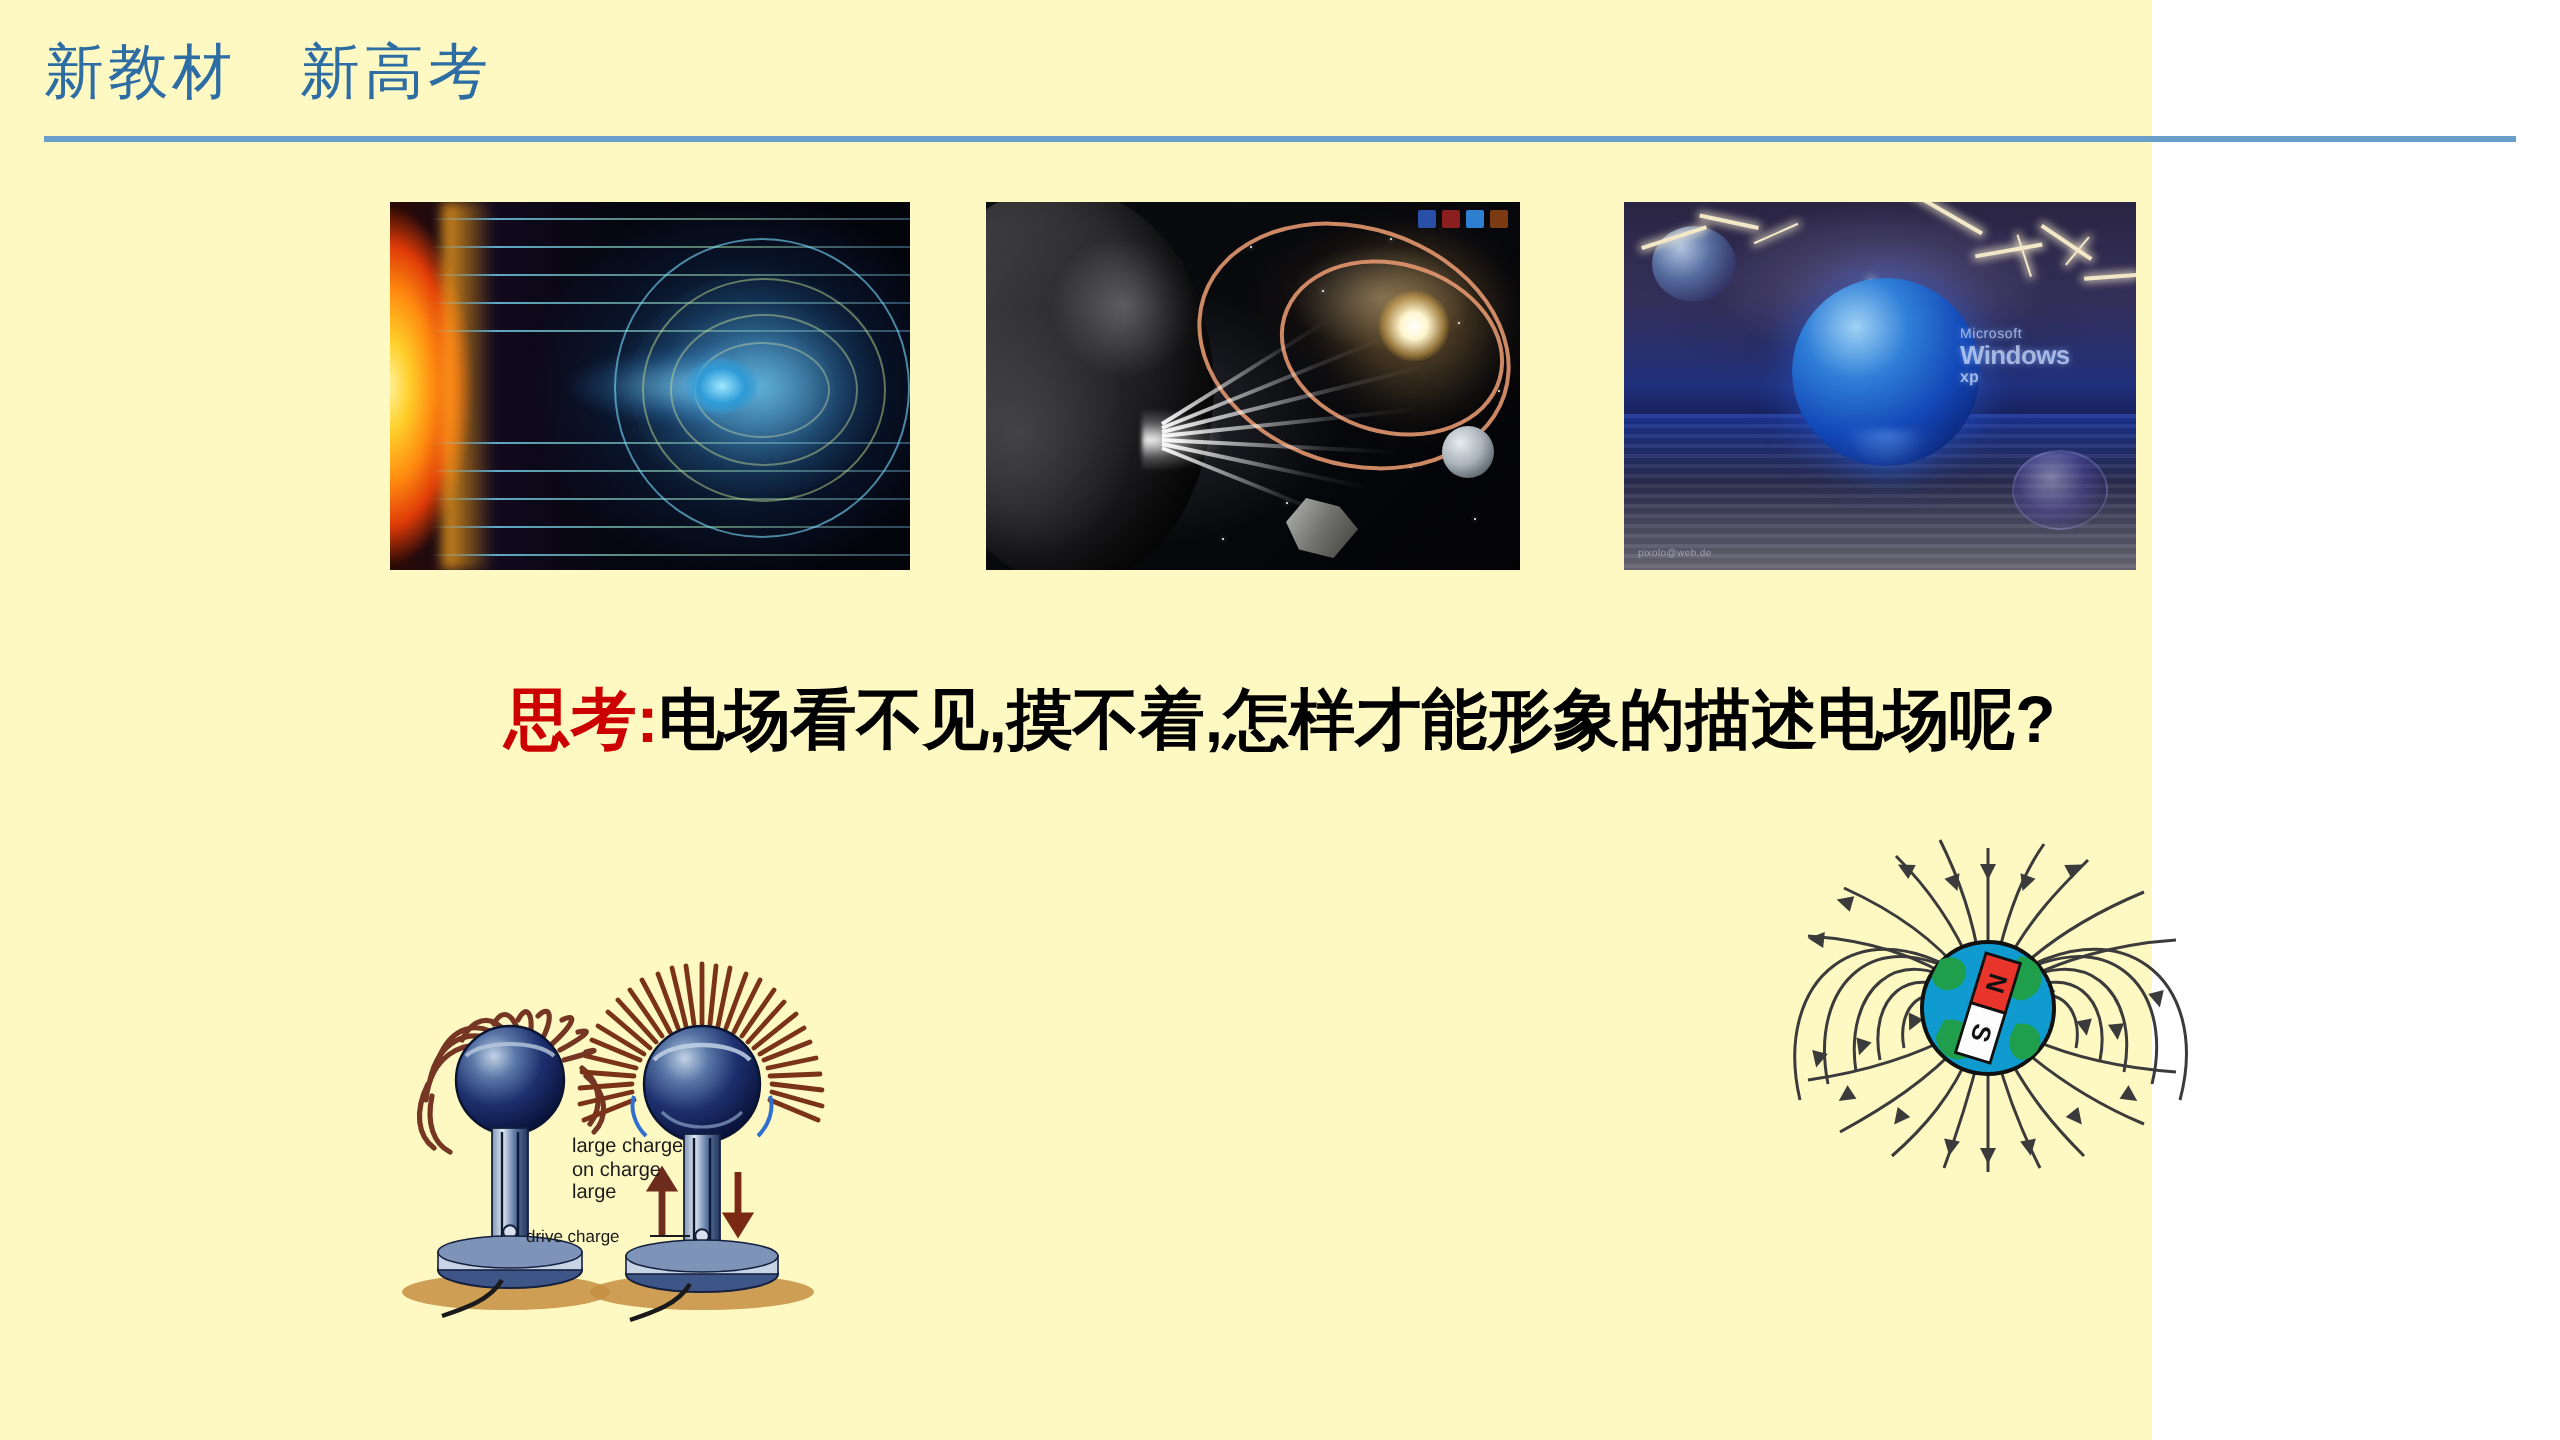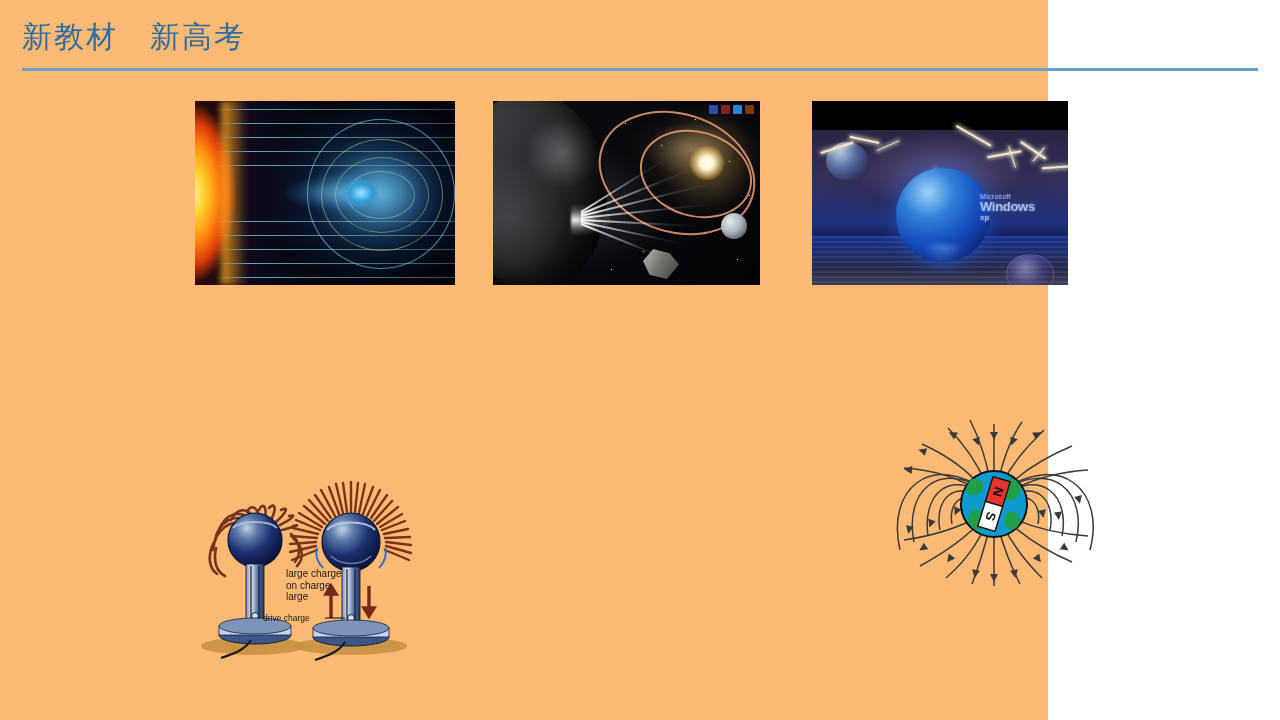--- a/index.html
+++ b/index.html
@@ -12,21 +12,22 @@
     background: #ffffff;
     font-family: "Liberation Sans", sans-serif;
     overflow: hidden;
     position: relative;
   }
   .slide {
     position: absolute;
     left: 0; top: 0;
     width: 1048px;
     height: 720px;
-    background: #fdba74;
+    background: #fef9c3;
+    padding-left: 28px;
   }
 
   
   .header-title {
     position: absolute;
     left: 22px;
     top: 18px;
     font-family: "Liberation Serif", "DejaVu Serif", serif;
     font-size: 30px;
     color: #2e6da4;
@@ -145,21 +146,20 @@
     box-shadow: 0 0 2px 0 rgba(255,255,255,.85);
   }
   .logo-strip { position: absolute; right: 6px; top: 4px; display: flex; gap: 3px; }
   .logo-chip { width: 9px; height: 9px; border-radius: 1px; }
 
   
   .xp-bg {
     background:
       radial-gradient(ellipse 60% 40% at 50% 22%, rgba(120,110,160,.55) 0%, rgba(40,36,70,.2) 55%, rgba(0,0,0,0) 80%),
       linear-gradient(180deg, #2a2542 0%, #35305a 26%, #20307c 50%, #131a4c 62%, #3a3550 78%, #5d5a68 100%);
-    margin-top: 29px;
   }
   .xp-water {
     position: absolute; left: 0; bottom: 0; width: 100%; height: 78px;
     background:
       repeating-linear-gradient(180deg, rgba(255,255,255,.055) 0 2px, rgba(0,0,0,.07) 2px 5px),
       linear-gradient(180deg, rgba(30,60,170,.75) 0%, rgba(40,44,80,.8) 44%, rgba(110,108,118,.85) 100%);
   }
   .xp-sphere {
     position: absolute; left: 84px; top: 38px; width: 94px; height: 94px; border-radius: 50%;
     background:
@@ -339,20 +339,21 @@
 
       <div class="xp-text">
         <div class="ms">Microsoft</div>
         <div class="win">Windows</div>
         <div class="xp">xp</div>
       </div>
       <div class="xp-credit">pixolo@web.de</div>
     </div>
   </div>
 
+  <div class="question"><span class="q-label">思考:</span><span class="q-body">电场看不见,摸不着,怎样才能形象的描述电场呢?</span></div>
 
   <div class="vdg">
     <svg viewBox="0 0 228 196" width="228" height="196" xmlns="http://www.w3.org/2000/svg">
       <defs>
         <radialGradient id="domeG" cx="35%" cy="28%" r="78%">
           <stop offset="0%" stop-color="#c3d2e6"></stop>
           <stop offset="26%" stop-color="#5a78a8"></stop>
           <stop offset="58%" stop-color="#1d2f6e"></stop>
           <stop offset="100%" stop-color="#070f34"></stop>
         </radialGradient>

